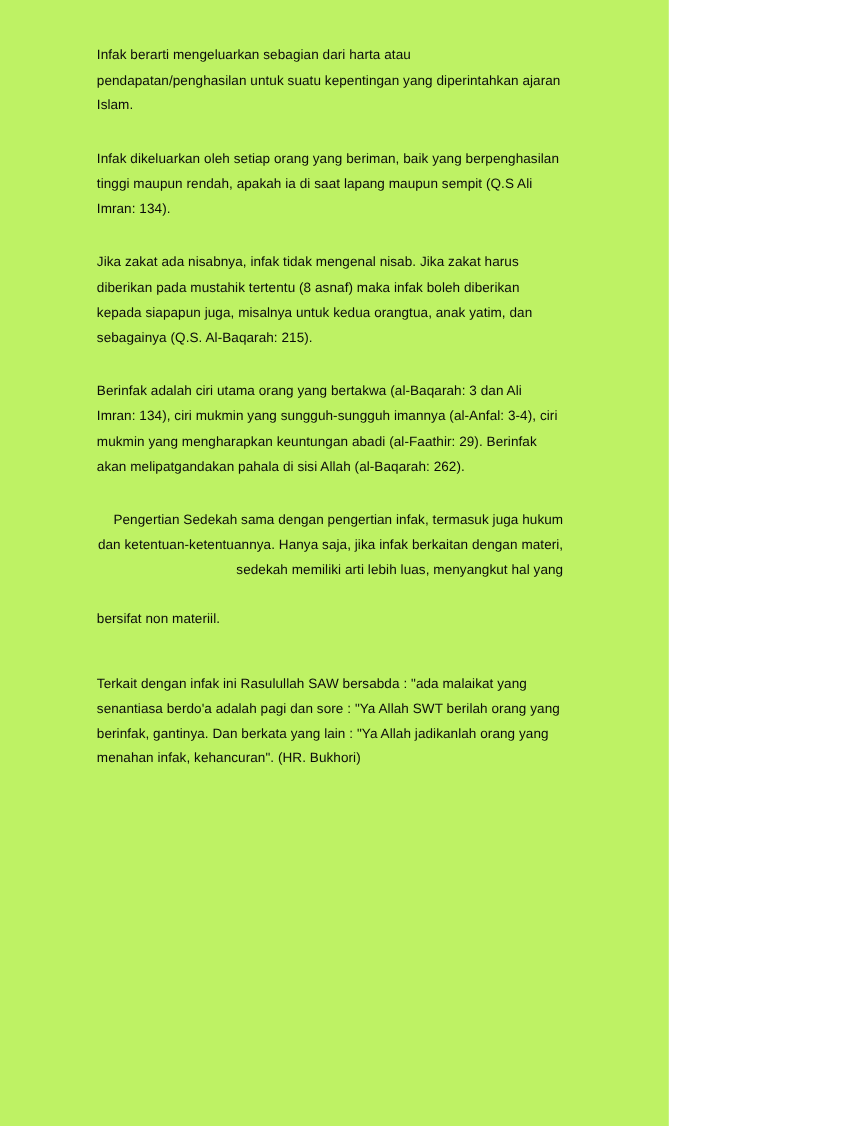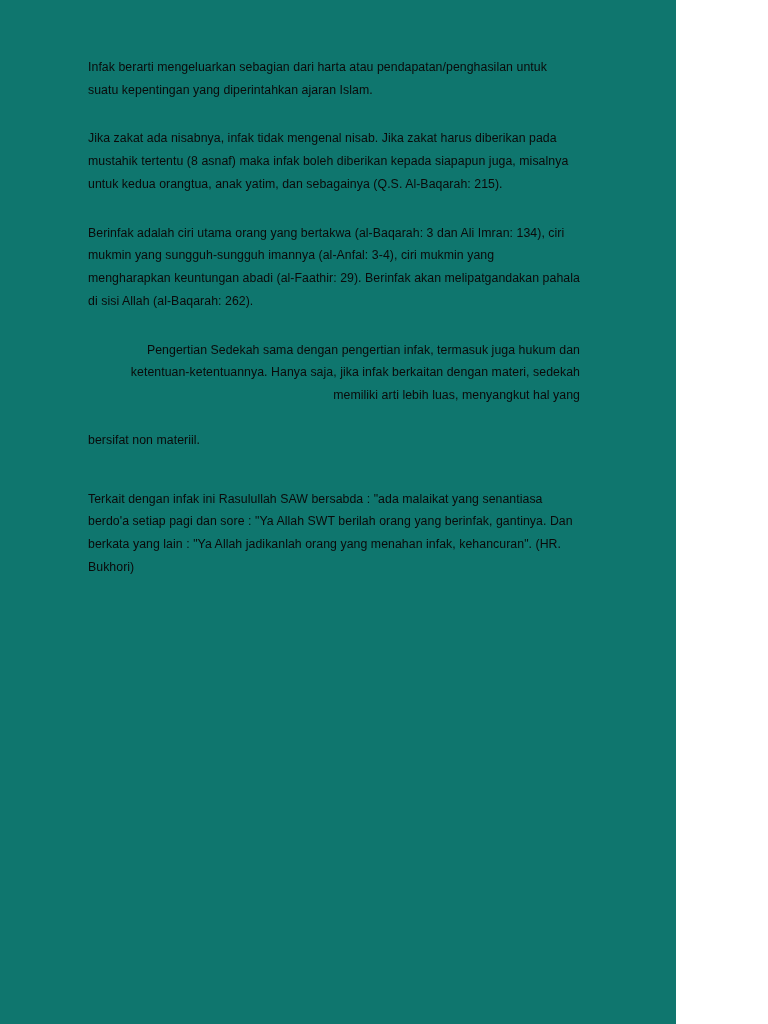--- a/index.html
+++ b/index.html
@@ -8,26 +8,26 @@
     background: #ffffff;
   }
   body {
     width: 768px;
     height: 1024px;
     font-family: "Liberation Sans", sans-serif;
     color: #000000;
     -webkit-font-smoothing: antialiased;
   }
   .page {
-    width: 676px;
+    width: 608px;
     height: 1024px;
     box-sizing: border-box;
-    padding: 56px 96px 0 88px;
+    padding: 39px 96px 0 88px;
     position: relative;
-    background: #0f766e;
+    background: #bef264;
   }
   .doc-body {
     font-size: 12.3px;
     line-height: 1.85;
     color: #0a0a0a;
     text-align: left;
   }
   p.para {
     margin: 0 0 26px 0;
     letter-spacing: 0.005em;
@@ -49,30 +49,31 @@
   }
 </style>
 </head>
 <body>
 
 <div class="page">
   <div class="doc-body">
 
     <p class="para">Infak berarti mengeluarkan sebagian dari harta atau pendapatan/penghasilan untuk suatu kepentingan yang diperintahkan ajaran Islam.</p>
 
+    <p class="para">Infak dikeluarkan oleh setiap orang yang beriman, baik yang berpenghasilan tinggi maupun rendah, apakah ia di saat lapang maupun sempit (Q.S Ali Imran: 134).</p>
 
     <p class="para">Jika zakat ada nisabnya, infak tidak mengenal nisab. Jika zakat harus diberikan pada mustahik tertentu (8 asnaf) maka infak boleh diberikan kepada siapapun juga, misalnya untuk kedua orangtua, anak yatim, dan sebagainya (Q.S. Al-Baqarah: 215).</p>
 
     <p class="para">Berinfak adalah ciri utama orang yang bertakwa (al-Baqarah: 3 dan Ali Imran: 134), ciri mukmin yang sungguh-sungguh imannya (al-Anfal: 3-4), ciri mukmin yang mengharapkan keuntungan abadi (al-Faathir: 29). Berinfak akan melipatgandakan pahala di sisi Allah (al-Baqarah: 262).</p>
 
     <p class="para tight">Pengertian Sedekah sama dengan pengertian infak, termasuk juga hukum dan ketentuan-ketentuannya. Hanya saja, jika infak berkaitan dengan materi, sedekah memiliki arti lebih luas, menyangkut hal yang</p>
 
     <p class="para">bersifat non materiil.</p>
 
 
     <div class="spacer-block"></div>
 
 
 
-    <p class="para">Terkait dengan infak ini Rasulullah SAW bersabda : "ada malaikat yang senantiasa berdo'a setiap pagi dan sore : "Ya Allah SWT berilah orang yang berinfak, gantinya. Dan berkata yang lain : "Ya Allah jadikanlah orang yang menahan infak, kehancuran". (HR. Bukhori)</p>
+    <p class="para">Terkait dengan infak ini Rasulullah SAW bersabda : "ada malaikat yang senantiasa berdo'a adalah pagi dan sore : "Ya Allah SWT berilah orang yang berinfak, gantinya. Dan berkata yang lain : "Ya Allah jadikanlah orang yang menahan infak, kehancuran". (HR. Bukhori)</p>
 
   </div>
 </div>
 
 </body></html>

